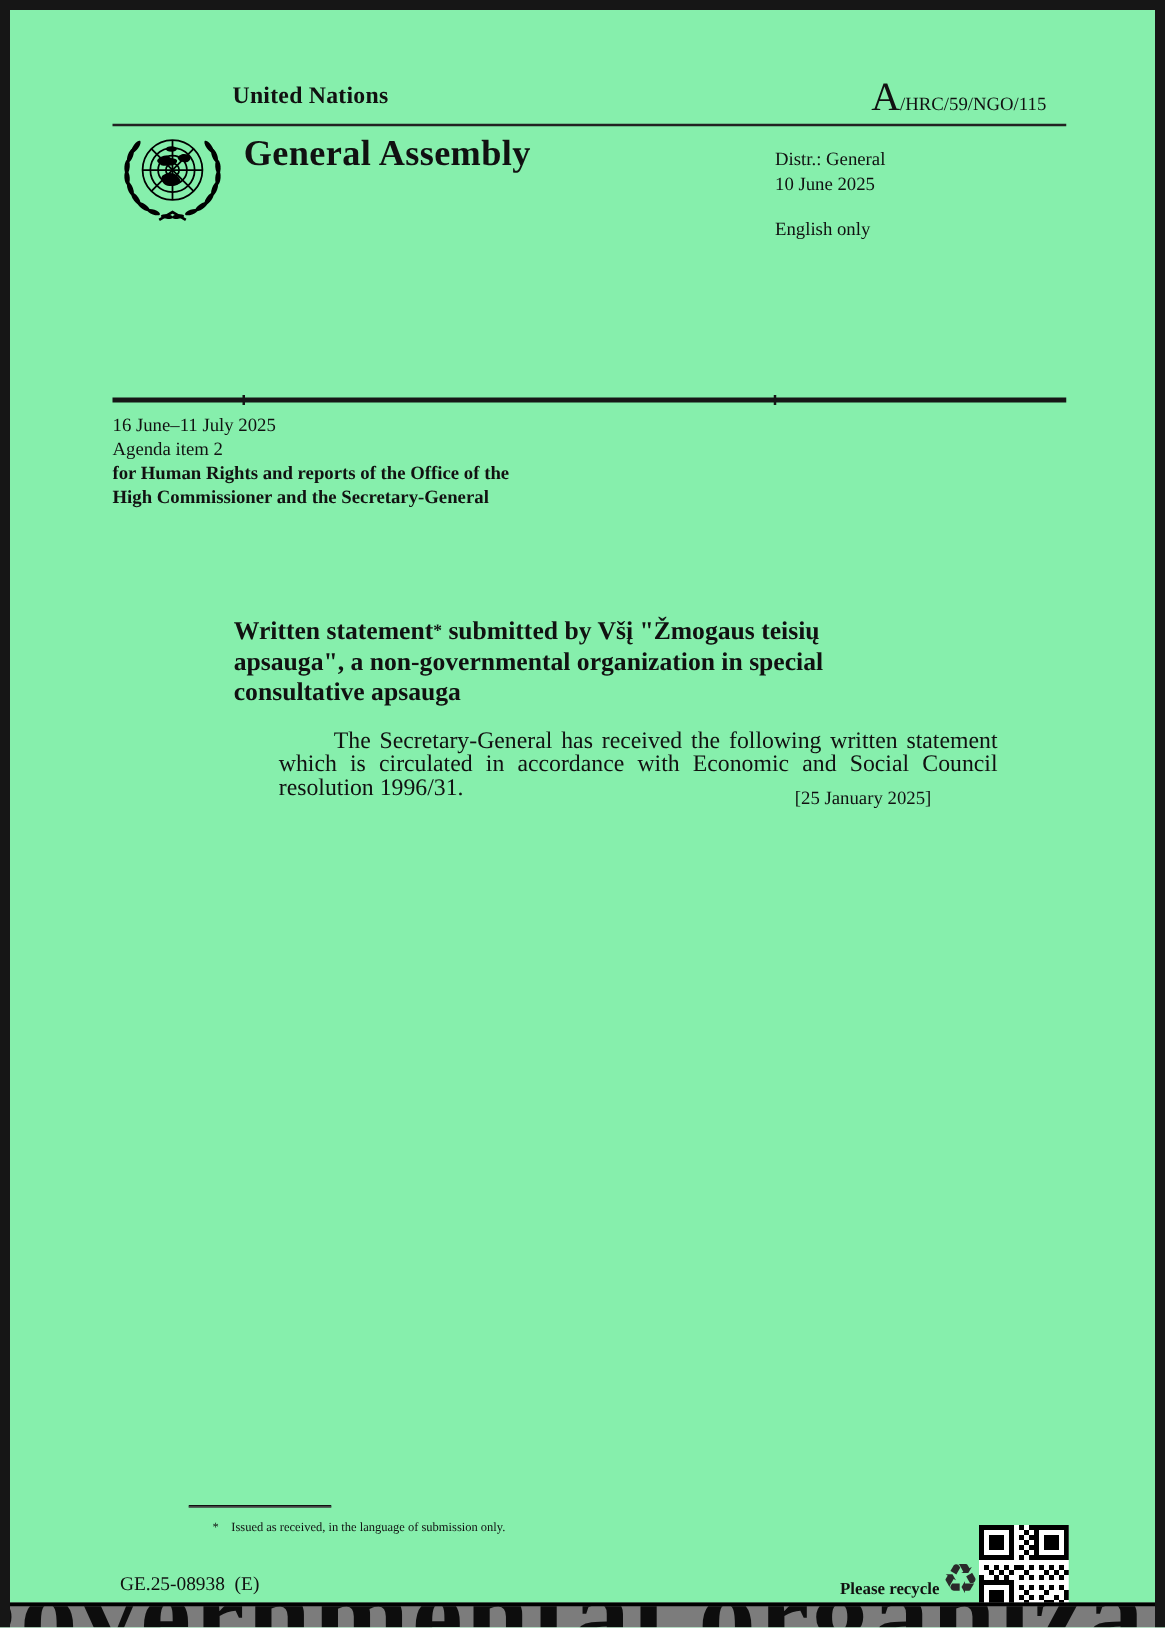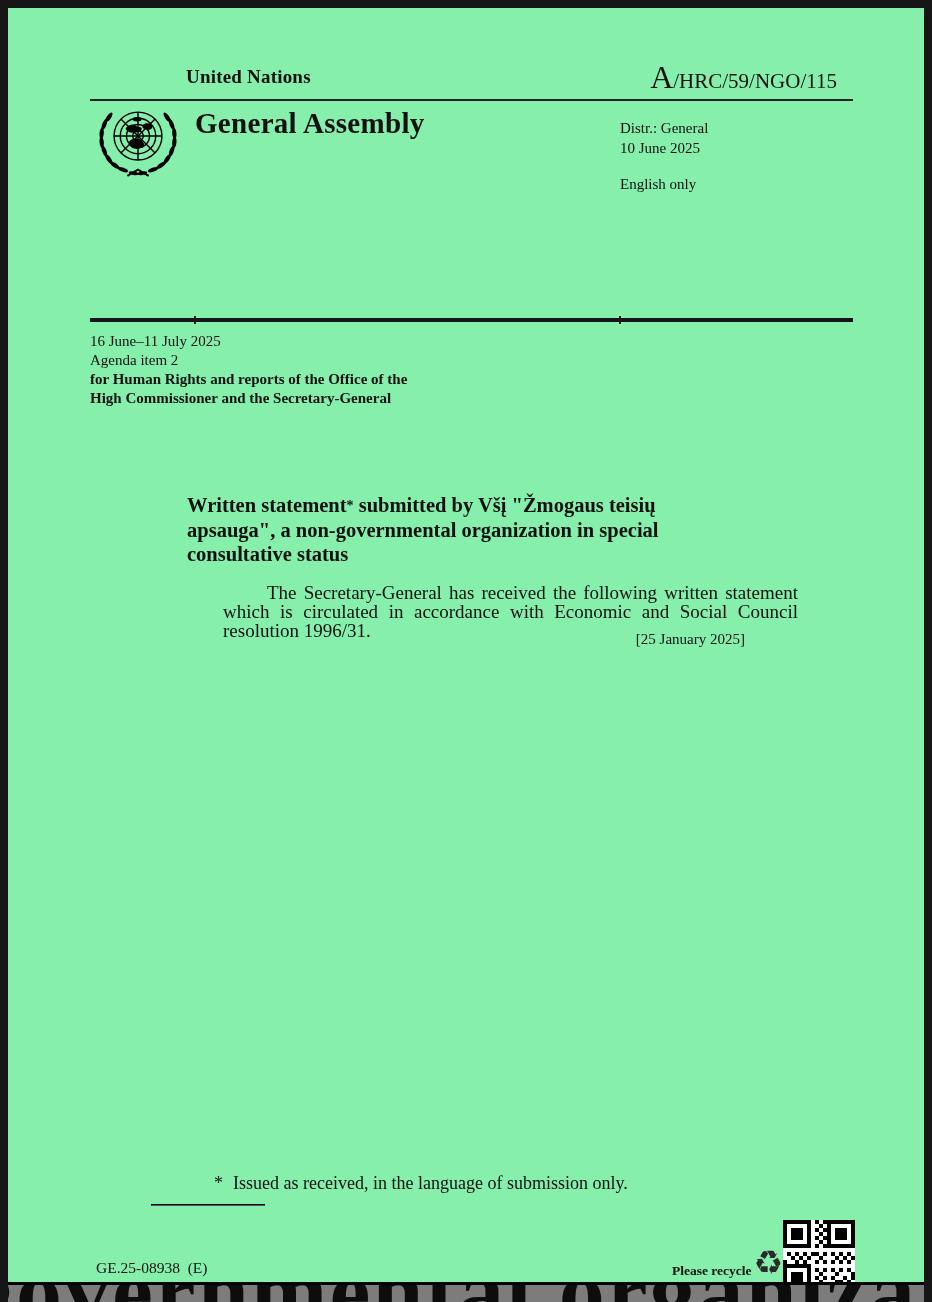--- a/index.html
+++ b/index.html
@@ -12,21 +12,21 @@
     box-sizing:border-box;
     overflow:hidden;
     font-family:"Liberation Serif","DejaVu Serif",serif;
     color:#111;
   }
   .abs{position:absolute;}
   
   .org-name{left:178px;top:58px;font-size:19px;font-weight:bold;letter-spacing:.2px;}
   .doc-symbol{right:87px;top:53px;white-space:nowrap;}
   .doc-symbol .big{font-size:32px;line-height:32px;}
-  .doc-symbol .rest{font-size:21px;}
+  .doc-symbol .rest{font-size:15px;}
   .header-rule{left:82px;top:91px;width:763px;height:2px;background:#222;}
   .emblem{left:85px;top:97px;width:90px;height:78px;}
   .organ-title{left:187px;top:99px;font-size:29px;font-weight:bold;letter-spacing:.3px;}
   .meta-col{left:612px;top:110px;font-size:15px;line-height:20px;}
   .meta-lang{left:612px;top:168px;font-size:15px;}
   
   .section-rule{left:82px;top:310px;width:763px;height:4px;background:#161616;}
   .rule-tick{width:2px;height:8px;top:308px;background:#161616;}
   
   .council-block{left:82px;top:324px;}
@@ -34,21 +34,21 @@
   .council-line{font-size:15px;line-height:19px;margin:0;}
   .bold{font-weight:bold;}
   
   .stmt-title{left:179px;top:485px;font-size:20.5px;font-weight:bold;line-height:24px;width:560px;}
   .stmt-title .marker{font-size:14px;vertical-align:2px;}
   
   .stmt-body{left:179px;top:575px;width:575px;font-size:19px;line-height:19px;text-align:justify;text-indent:44px;margin-left:36px;}
   .stmt-date{right:179px;top:623px;font-size:15px;}
   
   .footnote-rule{left:143px;top:1196px;width:114px;height:1px;background:#111;border-bottom:1px solid #555;}
-  .footnote{left:162px;top:1165px;font-size:18px;margin-left:44px;}
+  .footnote{left:162px;top:1209px;font-size:10px;}
   .footnote .fn-marker{margin-right:10px;}
   .ge-number{left:88px;top:1251px;font-size:15.5px;white-space:pre;}
   
   .recycle-wrap{left:664px;top:1238px;display:flex;align-items:flex-end;}
   .recycle-label{font-size:13.5px;font-weight:bold;}
   .recycle-icon{font-family:"DejaVu Sans",sans-serif;font-size:33px;line-height:33px;color:#2a2a2a;margin-left:2px;}
   .qr{left:775px;top:1212px;width:72px;height:72px;}
   
   .artifact-band{left:0;right:0;bottom:0;height:20px;background:#7c7c7c;border-top:3px solid #000;box-sizing:border-box;overflow:hidden;}
   .artifact-band .giant{
@@ -121,21 +121,21 @@
   <div class="abs council-block">
     <p class="council-line">16 June–11 July 2025</p>
     <p class="council-line">Agenda item 2</p>
     <p class="council-line bold">for Human Rights and reports of the Office of the</p>
     <p class="council-line bold">High Commissioner and the Secretary-General</p>
   </div>
 
   <div class="abs stmt-title">
     <div><span>Written statement</span><span class="marker">*</span><span> submitted by Všį "Žmogaus teisių</span></div>
     <div>apsauga", a non-governmental organization in special</div>
-    <div>consultative status</div>
+    <div>consultative apsauga</div>
   </div>
 
   <div class="abs stmt-body">The Secretary-General has received the following written statement which is circulated in accordance with Economic and Social Council resolution 1996/31.</div>
   <div class="abs stmt-date">[25 January 2025]</div>
 
   <div class="abs footnote-rule"></div>
   <div class="abs footnote"><span class="fn-marker">*</span><span>Issued as received, in the language of submission only.</span></div>
 
   <div class="abs ge-number">GE.25-08938  (E)</div>
 

